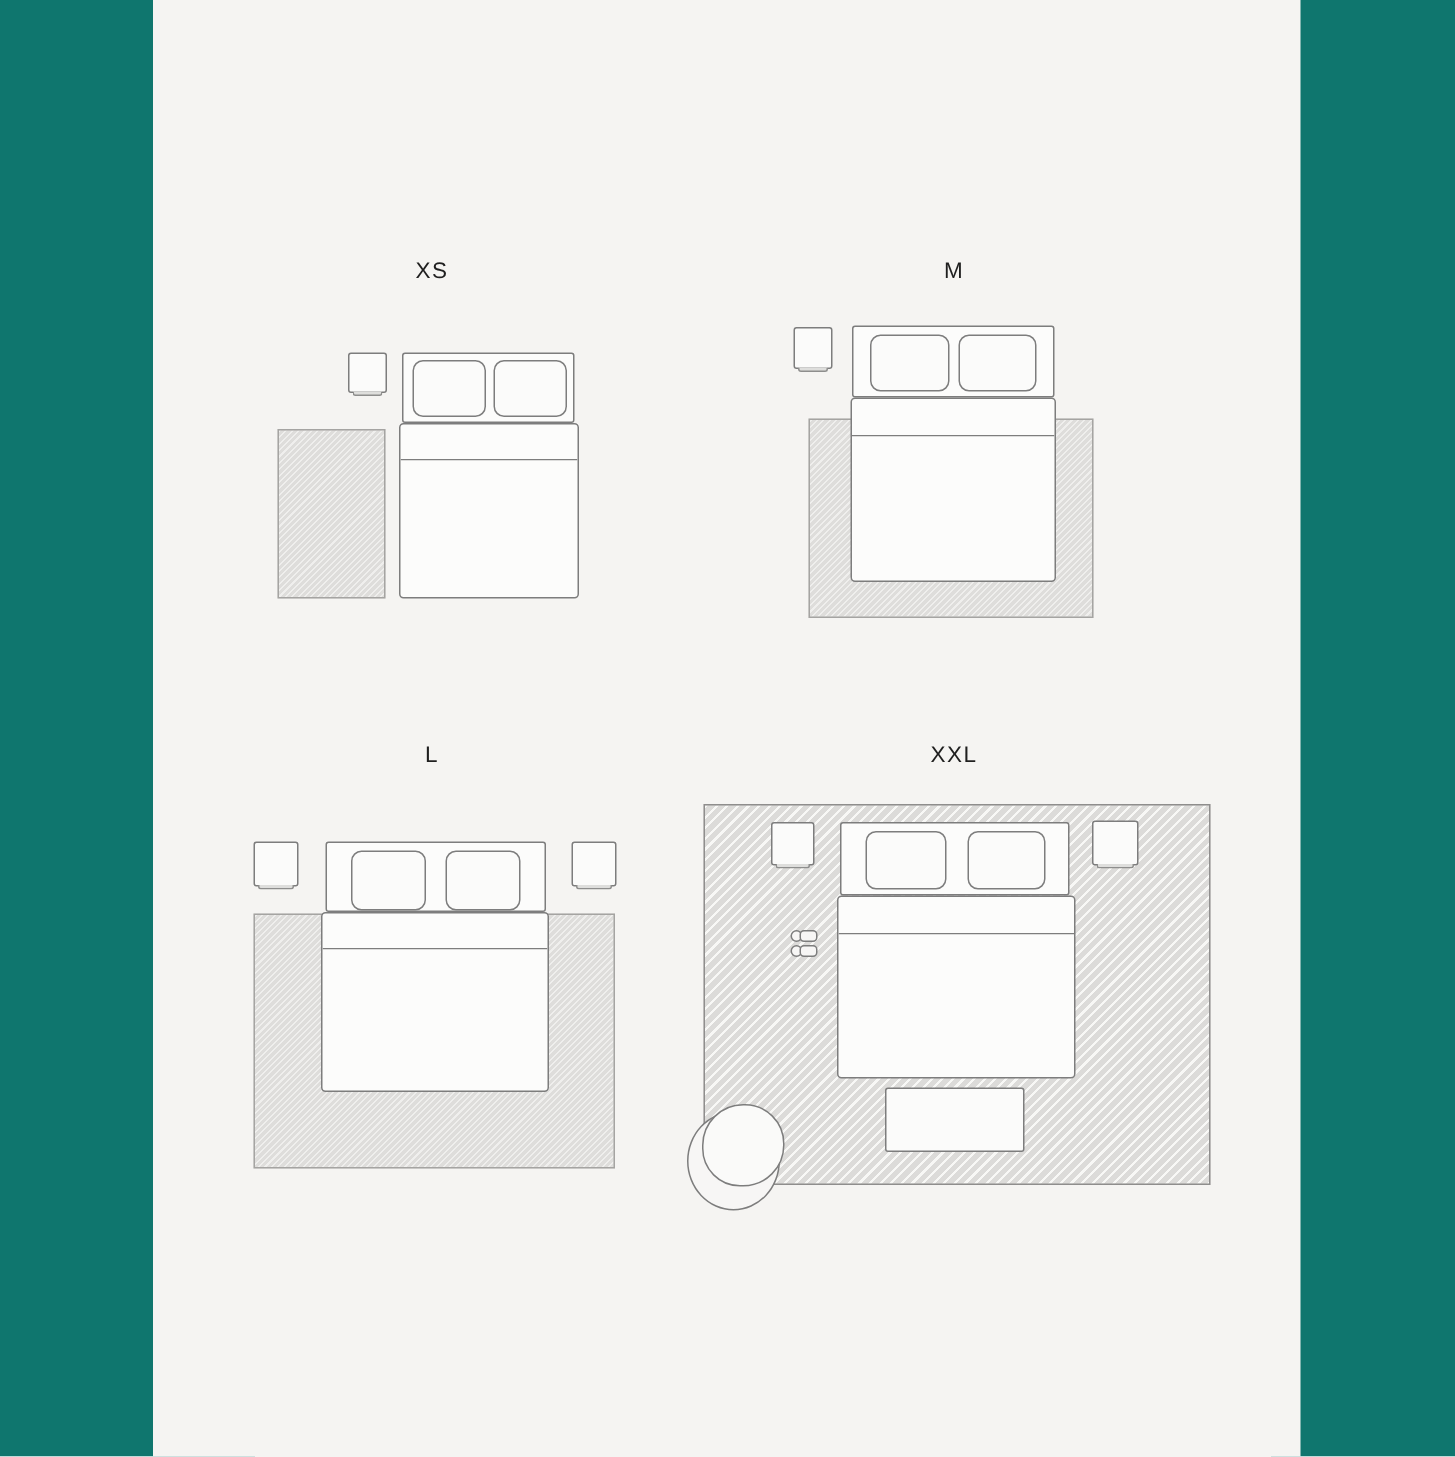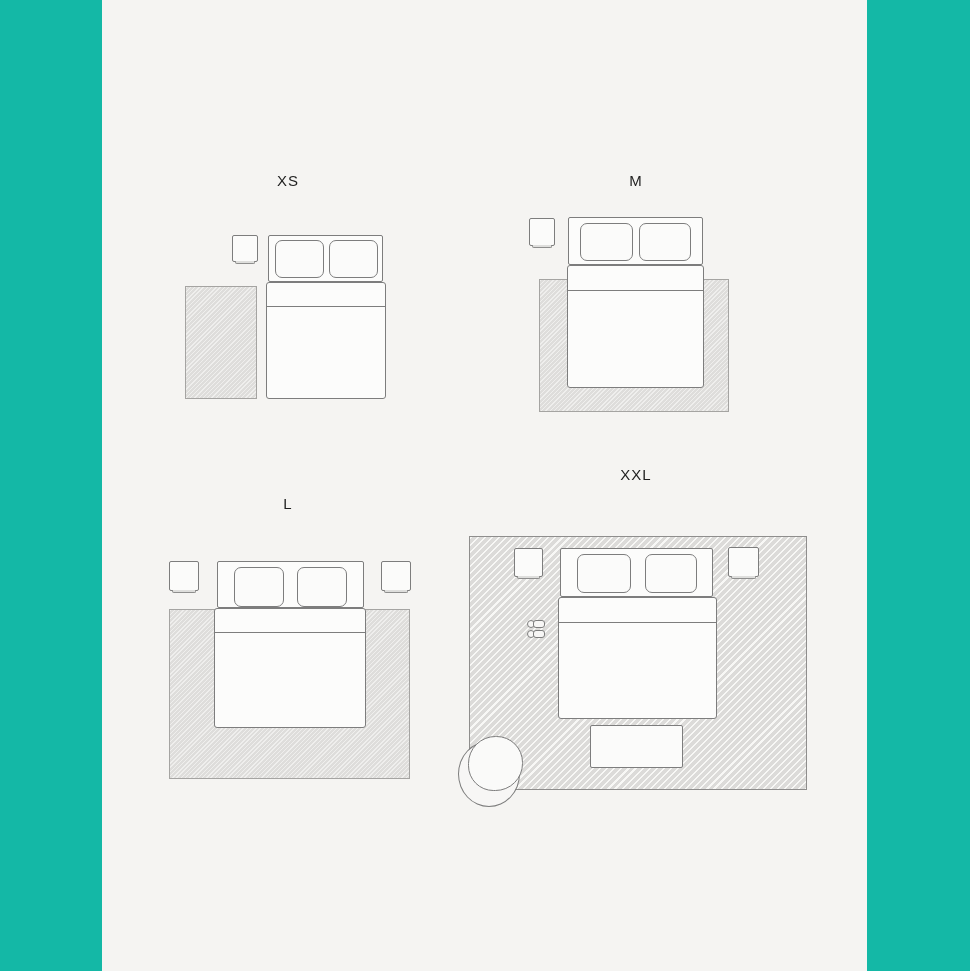--- a/index.html
+++ b/index.html
@@ -6,21 +6,21 @@
   html, body {
     margin: 0; padding: 0;
     width: 970px; height: 971px;
     overflow: hidden;
     background: #ffffff;
     font-family: "Liberation Sans", sans-serif;
   }
   .figure {
     position: relative;
     width: 970px; height: 971px;
-    background: #14b8a6;
+    background: #0f766e;
   }
   .canvas {
     position: absolute;
     left: 102px; top: 0;
     width: 765px; height: 971px;
     background: #f5f4f2;
   }
   .size-label {
     position: absolute;
     width: 80px;
@@ -179,21 +179,21 @@
     <div class="duvet" style="left:214px; top:608px; width:152px; height:120px">
       <div class="duvet-fold" style="height:24px"></div>
     </div>
     <div class="headboard" style="left:217px; top:561px; width:147px; height:47px">
       <div class="pillow" style="left:16px; top:5px; width:50px; height:40px"></div>
       <div class="pillow" style="left:79px; top:5px; width:50px; height:40px"></div>
     </div>
   </section>
 
   <section>
-    <div class="size-label" style="left:596px; top:466px">XXL</div>
+    <div class="size-label" style="left:596px; top:495px">XXL</div>
 
     <div class="rug hatched" style="left:469px; top:536px; width:338px; height:254px"></div>
 
     <div class="nightstand" style="left:514px; top:548px; width:29px; height:29px">
       <div class="nightstand-base"></div>
     </div>
     <div class="nightstand" style="left:728px; top:547px; width:31px; height:30px">
       <div class="nightstand-base"></div>
     </div>
 

